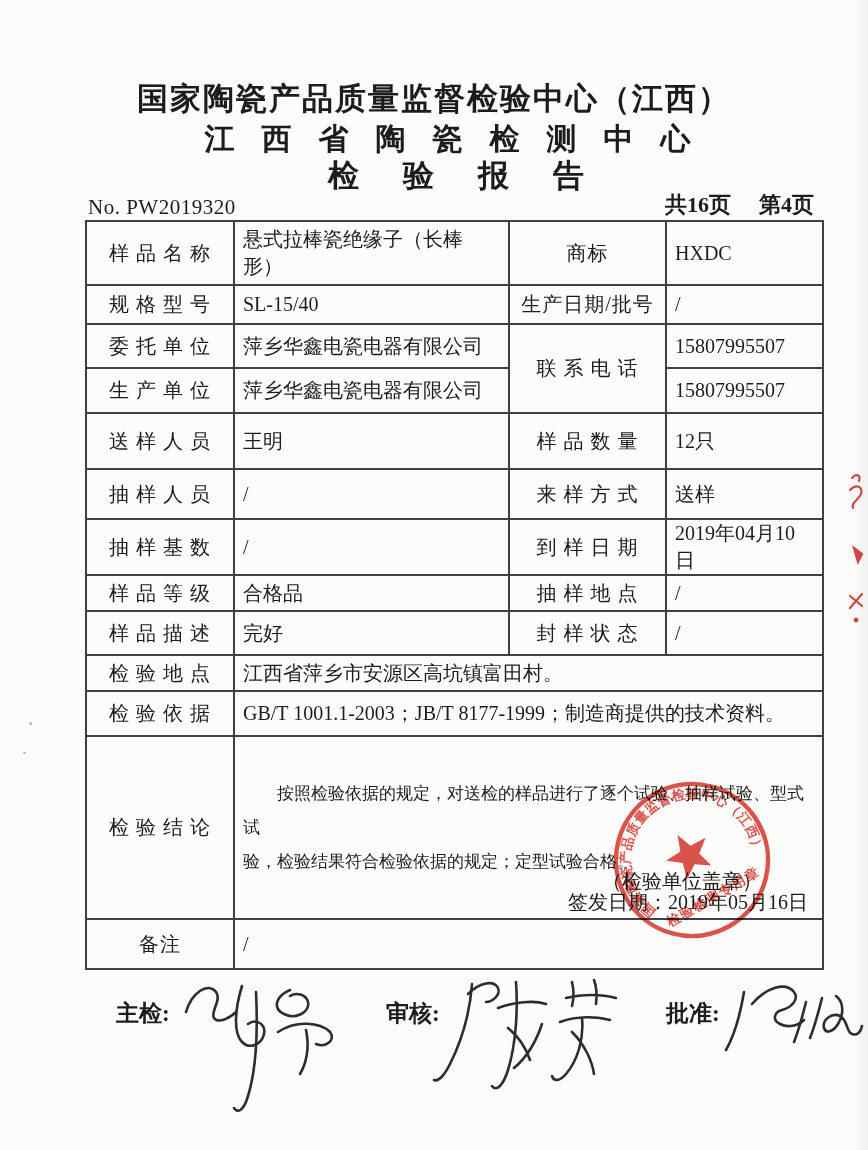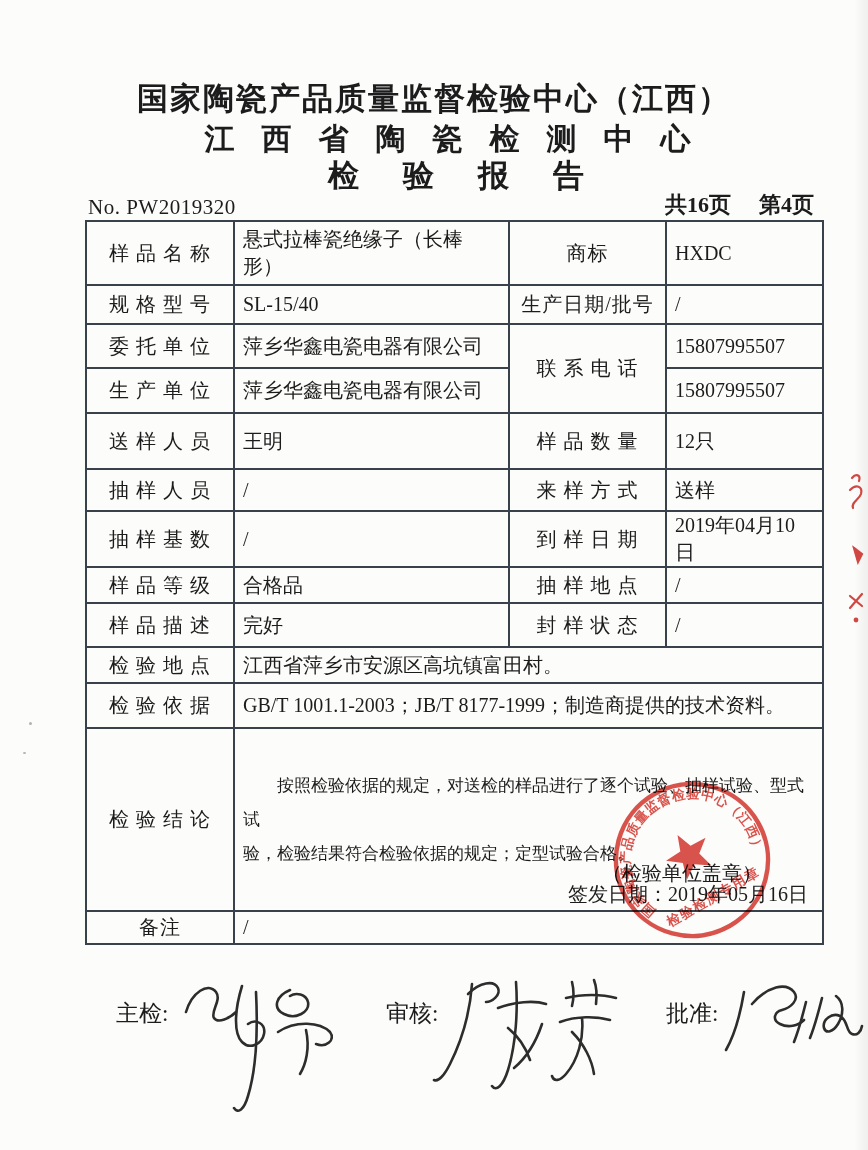--- a/index.html
+++ b/index.html
@@ -22,30 +22,30 @@
   
   .tbl-wrap{position:absolute;left:85px;top:220px;}
   table.report{border-collapse:collapse;table-layout:fixed;}
   table.report td{
     border:2px solid #39424b;font-size:20px;vertical-align:middle;
     padding:0 8px;overflow:hidden;
   }
   td.lab{text-align:center;padding:0 4px;letter-spacing:1px;}
   td.val{text-align:left;}
   tr.h64{height:64px}tr.h47{height:39px}tr.h44{height:44px}tr.h45{height:45px}
-  tr.h48{height:56px}tr.h42{height:42px}tr.h46{height:36px}tr.h183{height:183px}tr.h50{height:33px}
+  tr.h48{height:56px}tr.h42{height:50px}tr.h46{height:36px}tr.h183{height:183px}tr.h50{height:50px}
   td.concl{position:relative;vertical-align:top;padding:36px 4px 0 4px;border-radius:21px;}
   .concl-text{font-size:17px;line-height:34px;white-space:pre-wrap;}
   .seal-note{position:absolute;top:112px;right:60px;font-size:20px;white-space:nowrap;margin-top:19px;}
   .issue-date{position:absolute;top:152px;right:14px;font-size:20px;white-space:nowrap;}
   
   .stamp{position:absolute;left:600px;top:770px;width:185px;height:185px;
     mix-blend-mode:multiply;opacity:.85;pointer-events:none;}
   
-  .sig-label{position:absolute;font-size:23px;font-weight:normal;white-space:nowrap;}
+  .sig-label{position:absolute;font-size:23px;font-weight:bold;white-space:nowrap;}
   .sig-label.chief{left:116px;top:998px;}
   .sig-label.review{left:386px;top:998px;}
   .sig-label.approve{left:666px;top:998px;}
   .sig-svg{position:absolute;left:0;top:970px;width:868px;height:180px;pointer-events:none;}
   .edge-marks{position:absolute;left:840px;top:460px;width:28px;height:180px;pointer-events:none;}
   .speck{position:absolute;background:#8a8a84;border-radius:50%;opacity:.65;}
   .speck1{left:29px;top:722px;width:3px;height:3px;}
   .speck2{left:23px;top:752px;width:3px;height:2px;}
 </style>
 </head>

